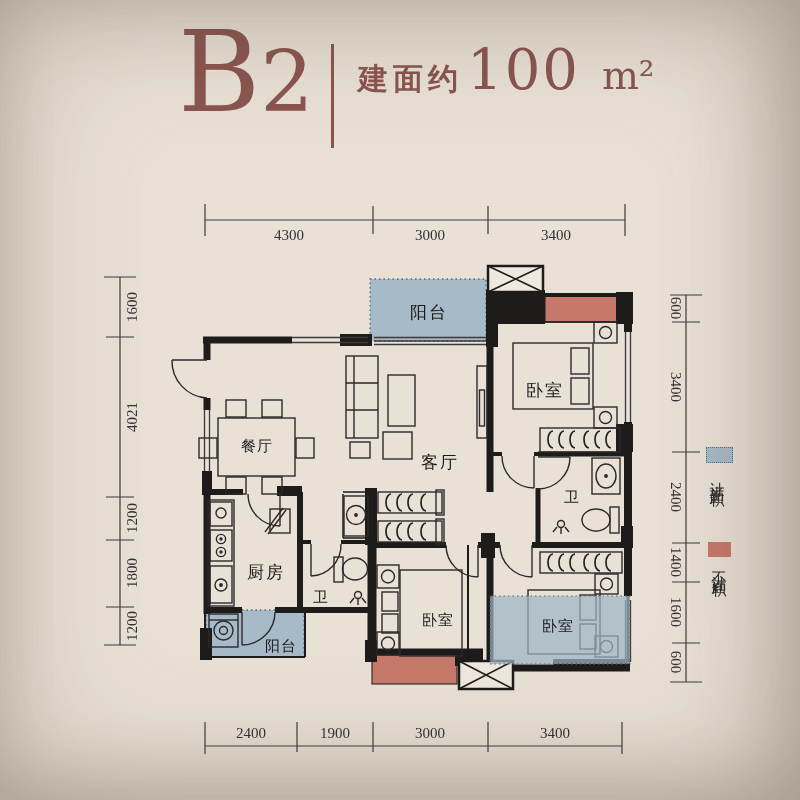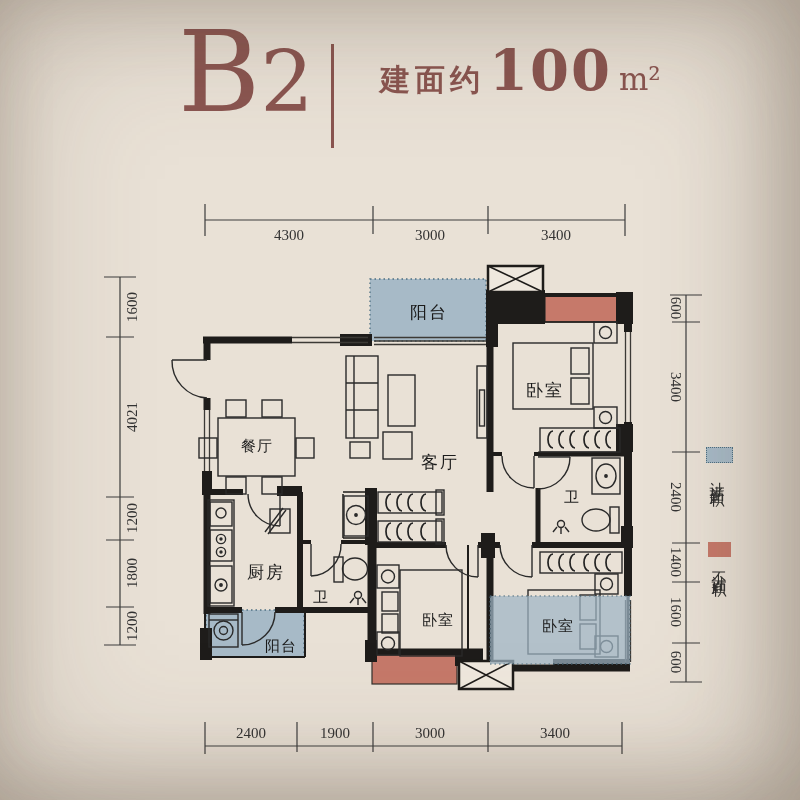--- a/index.html
+++ b/index.html
@@ -11,25 +11,25 @@
   .vignette{
     position:absolute;inset:0;pointer-events:none;z-index:50;
     box-shadow:inset 0 0 150px rgba(92,76,58,.30), inset -34px 0 90px rgba(92,76,58,.20), inset 0 -20px 60px rgba(92,76,58,.12);
   }
   
   .header{position:absolute;left:0;top:0;color:#8a5550;}
   .unit-code{position:absolute;left:178px;top:16px;font-family:"DejaVu Serif",serif;line-height:1;}
   .unit-code .b{font-size:112px;}
   .unit-code .two{font-size:84px;}
   .divider{position:absolute;left:331px;top:44px;width:3px;height:104px;background:#8a5550;}
-  .spec{position:absolute;left:380px;top:42px;}
+  .spec{position:absolute;left:358px;top:42px;}
   .spec-line1{display:flex;align-items:baseline;white-space:nowrap;}
   .area-prefix{font-size:30px;letter-spacing:5px;font-weight:bold;}
-  .area-value{font-family:"DejaVu Serif",serif;font-size:56px;line-height:1;margin-left:4px;letter-spacing:2px;font-weight:bold;}
-  .area-unit{font-family:"DejaVu Serif",serif;font-size:31px;margin-left:7px;}
+  .area-value{font-family:"DejaVu Serif",serif;font-size:56px;line-height:1;margin-left:4px;letter-spacing:2px;}
+  .area-unit{font-family:"DejaVu Serif",serif;font-size:39px;margin-left:22px;}
   .spec-line2{font-size:33px;letter-spacing:9px;margin-top:12px;font-weight:bold;white-space:nowrap;}
   
   .legend-swatch{position:absolute;z-index:10;}
   .swatch-half{left:706px;top:447px;width:25px;height:14px;background:#a7bac7;border:1px dotted #4e6f82;}
   .swatch-excl{left:708px;top:542px;width:23px;height:15px;background:#c6796a;}
   .legend-label{
     position:absolute;z-index:10;color:#2d2d2d;font-size:15px;
     writing-mode:vertical-rl;letter-spacing:4px;line-height:1;
   }
   .label-half{left:710px;top:470px;}

